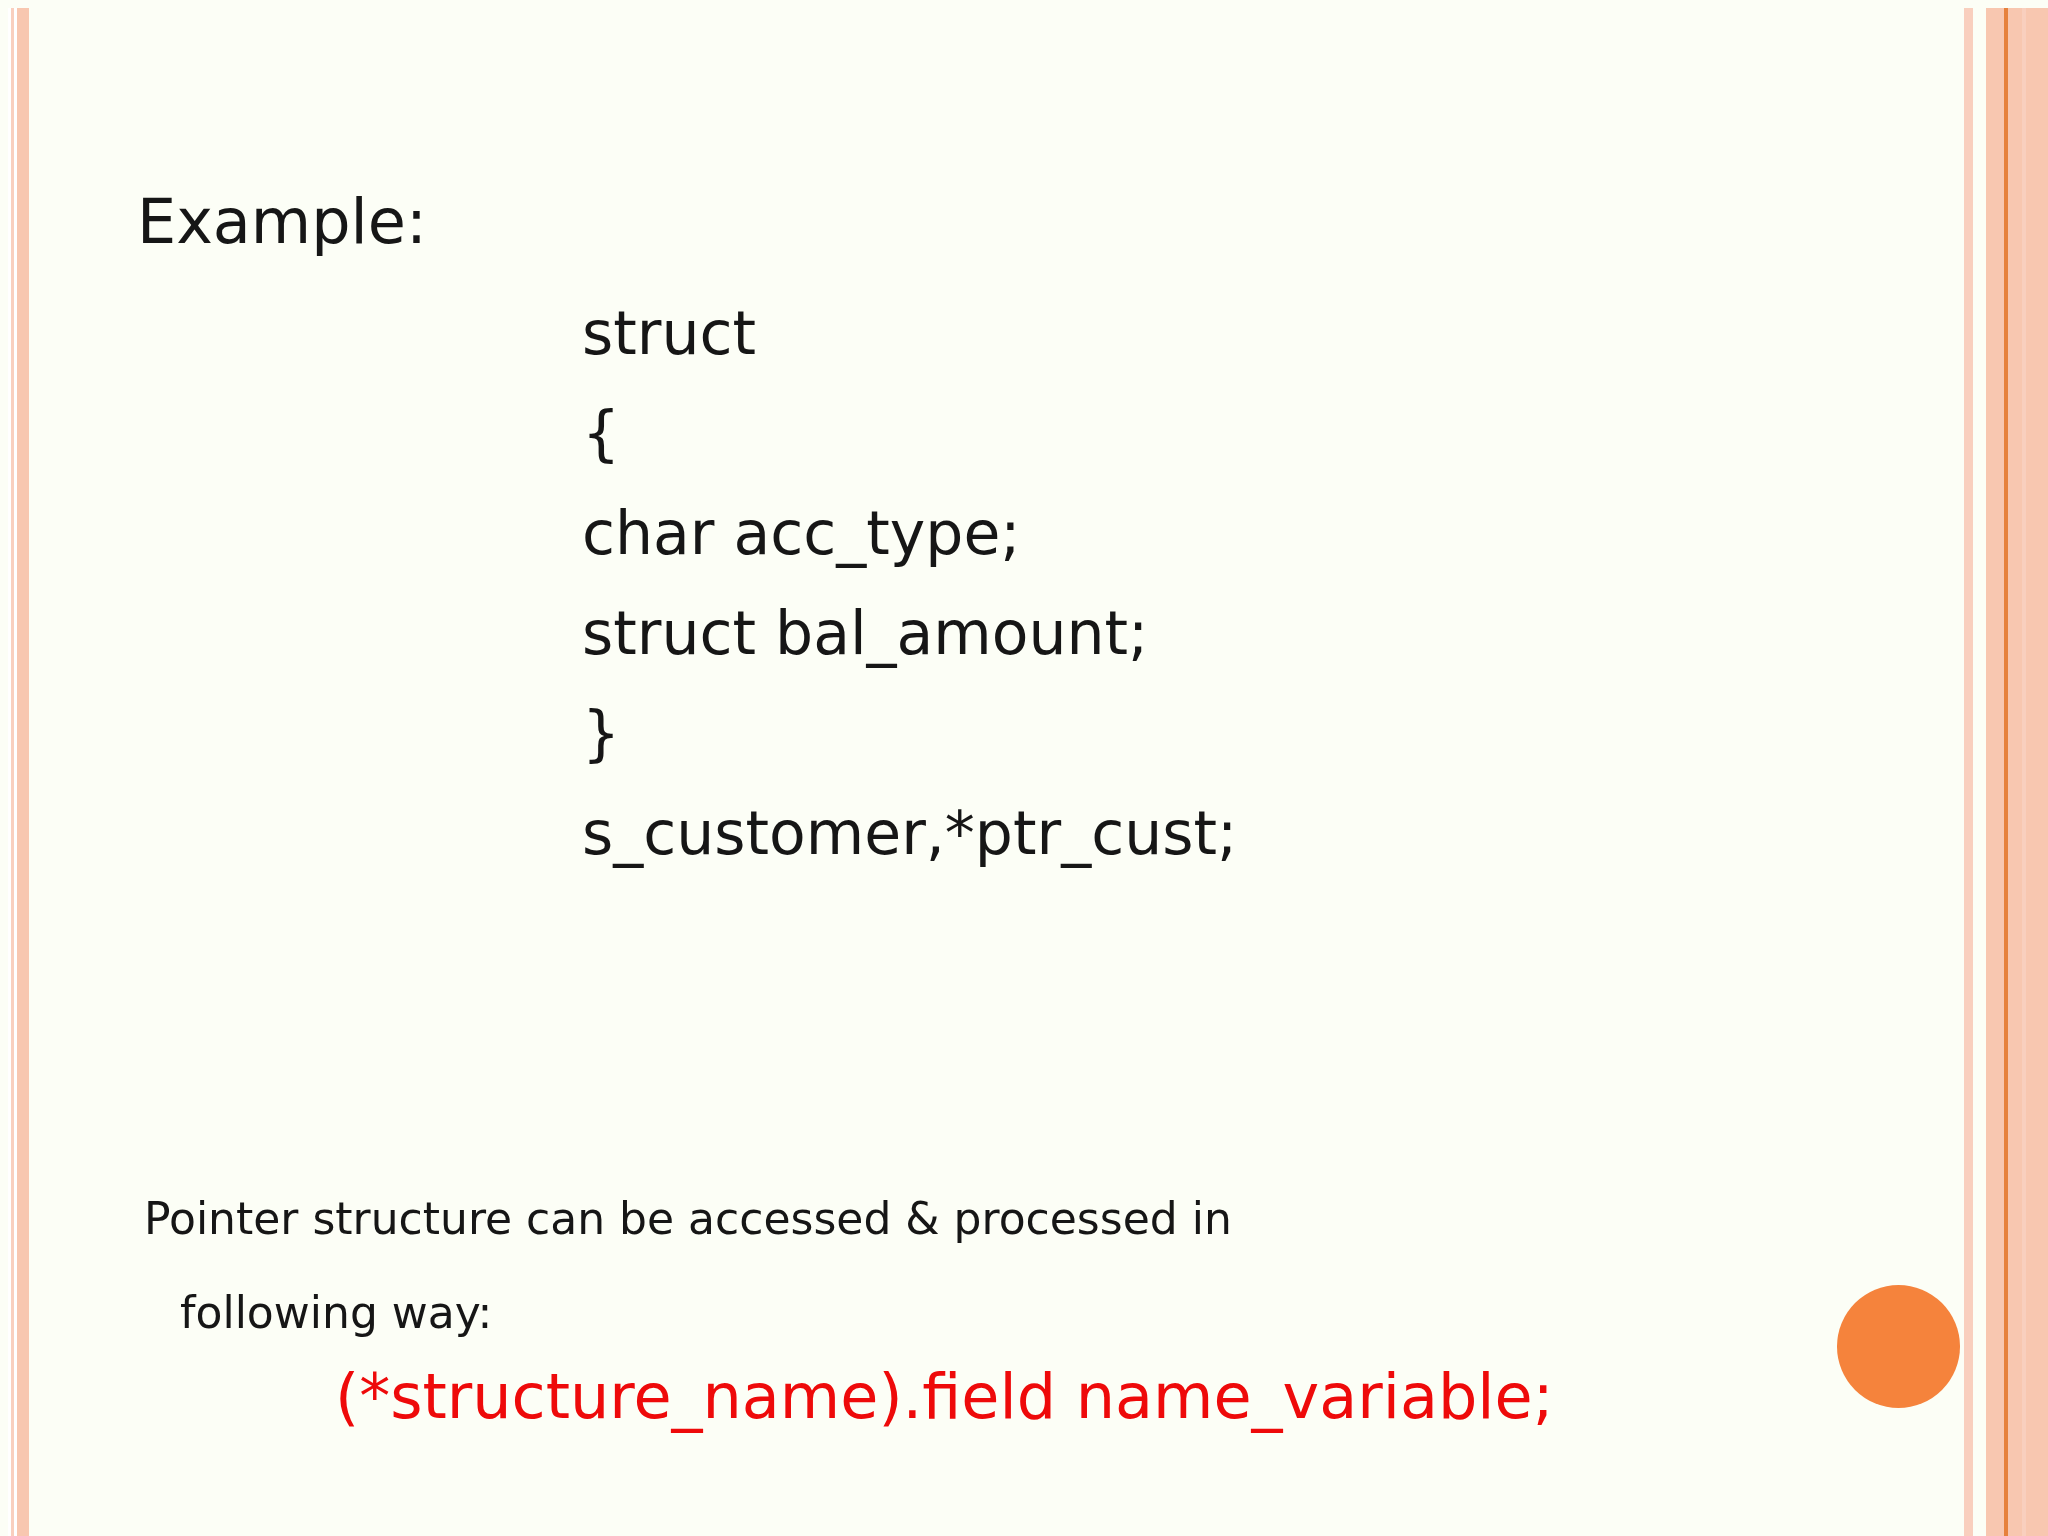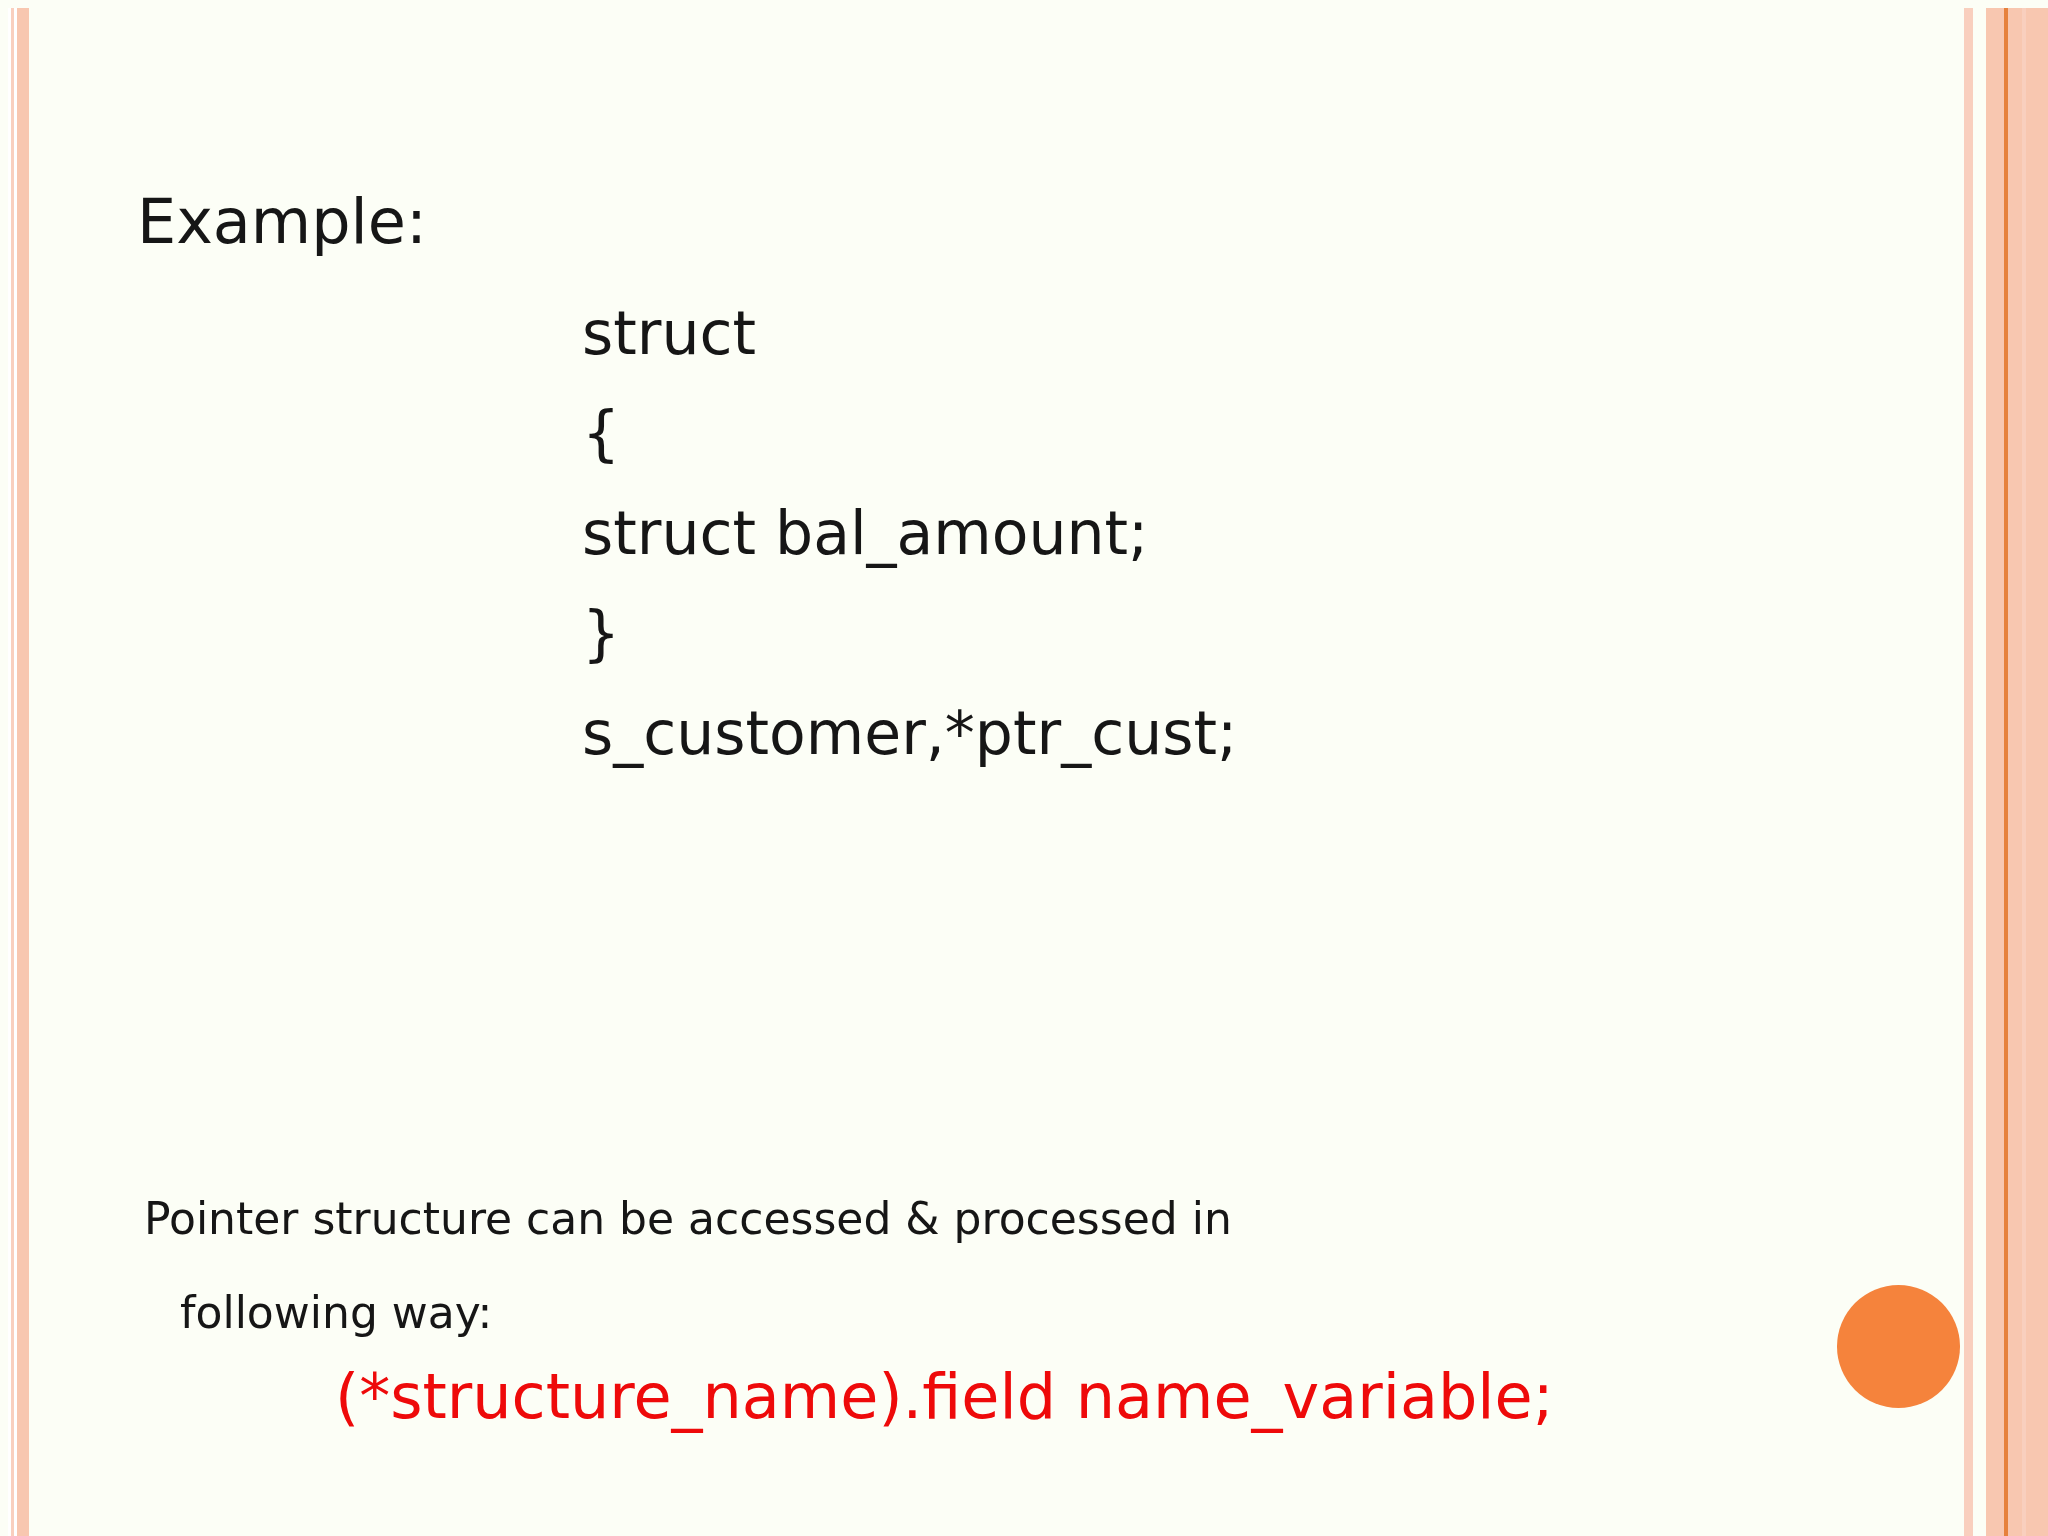--- a/index.html
+++ b/index.html
@@ -105,20 +105,21 @@
 <div class="slide">
 
   <div class="border-left"></div>
   <div class="border-right"></div>
 
   <div class="example-label">Example:</div>
 
   <div class="code-block">
     <div class="code-line">struct</div>
     <div class="code-line">{</div>
+    <div class="code-line">char acc_type;</div>
     <div class="code-line">struct bal_amount;</div>
     <div class="code-line">}</div>
     <div class="code-line">s_customer,*ptr_cust;</div>
   </div>
 
   <div class="paragraph">
     <div class="wrap-line-1">Pointer structure can be accessed &amp; processed in</div>
     <div class="wrap-line-2">following way:</div>
   </div>
 

